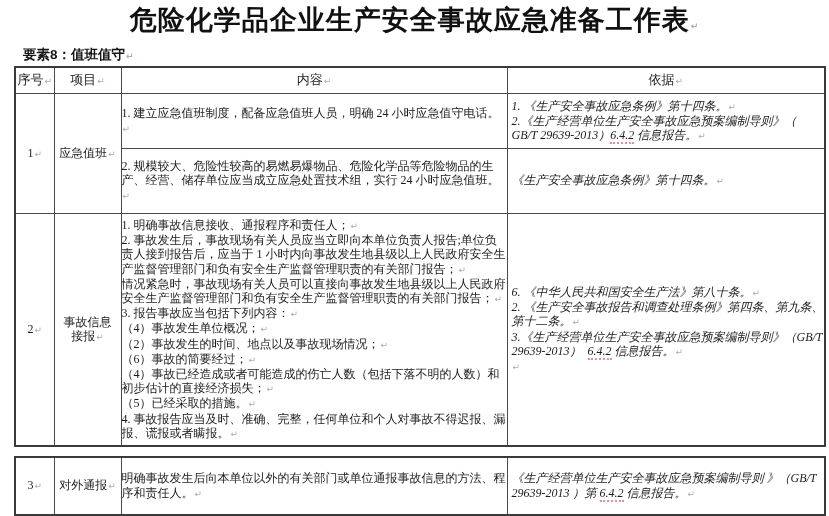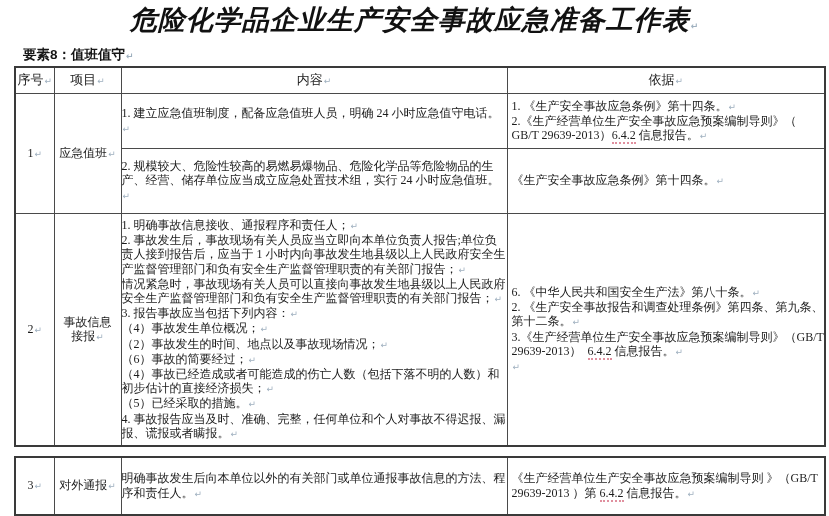--- a/index.html
+++ b/index.html
@@ -10,21 +10,20 @@
   body{
     width:829px;height:516px;position:relative;background:var(--bg);
     font-family:"Liberation Serif","DejaVu Serif",serif;color:var(--text);
     overflow:hidden;
   }
   .title{
     position:absolute;left:0;right:0;top:2px;margin:0;
     font-family:"Liberation Sans","DejaVu Sans",sans-serif;
     font-size:27px;font-weight:bold;text-align:center;letter-spacing:1px;
     color:#111;
-    font-style:italic;
   }
   .section-label{
     position:absolute;left:23px;top:46px;
     font-family:"Liberation Sans","DejaVu Sans",sans-serif;
     font-size:13.5px;font-weight:bold;color:#161616;
   }
   table.tbl{
     position:absolute;left:14px;border-collapse:collapse;table-layout:fixed;
     border:2px solid var(--border-heavy);
   }
@@ -35,21 +34,21 @@
     font-size:12px;line-height:14.2px;vertical-align:middle;
     overflow:hidden;
   }
   .tbl .head-row td{height:23px;font-size:13px;text-align:center;margin-top:12px;}
   tr.r1a td{height:52px;}
   tr.r1b td{height:62px;}
   tr.r2 td{height:229px;margin-top:42px;}
   tr.r3 td{height:54px;}
   td.no,td.item{text-align:center;padding:0 4px;}
   td.content{padding:1px 1px 1px 0;}
-  td.basis{padding:1px 0 1px 4px;}
+  td.basis{padding:1px 0 1px 4px;font-style:italic;}
   .para{white-space:pre-wrap;word-break:normal;}
   .du{border-bottom:2px dotted var(--du);padding-bottom:0px;}
   .pm{
     font-family:"DejaVu Sans","Liberation Sans",sans-serif;
     font-size:9px;color:var(--pmark);margin-left:1px;vertical-align:baseline;
   }
 </style>
 </head>
 <body>
 

